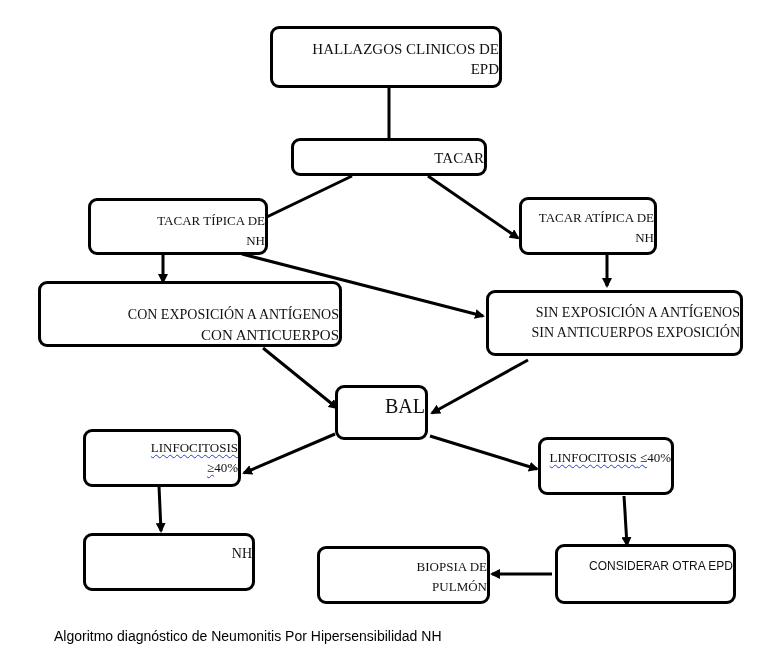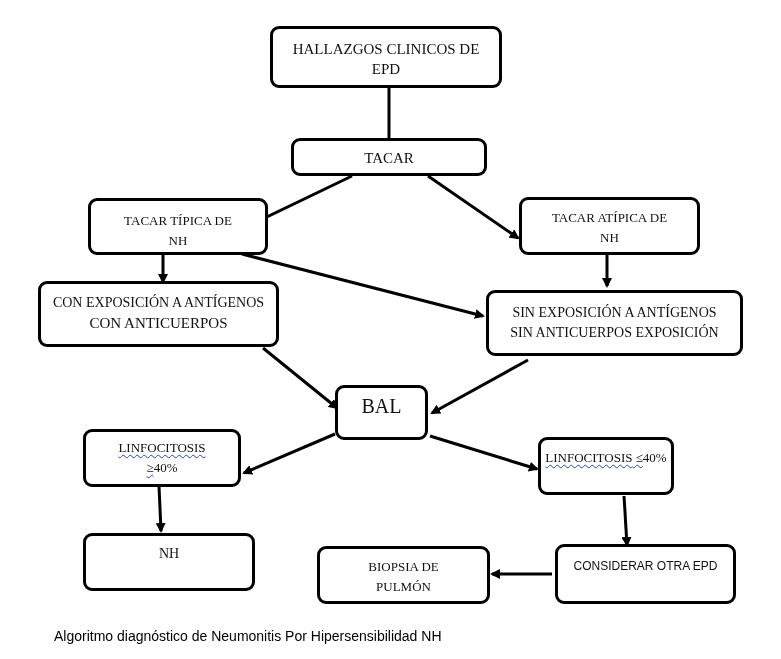--- a/index.html
+++ b/index.html
@@ -1,18 +1,18 @@
 <!DOCTYPE html>
 <html><head>
 <meta charset="utf-8">
 <style>
   html, body { margin: 0; padding: 0; background: #ffffff; }
   body { width: 781px; height: 659px; position: relative; overflow: hidden; font-family: "Liberation Serif", serif; color: #111; }
   #canvas { position: absolute; left: 0; top: 0; width: 781px; height: 659px; }
-  .node { position: absolute; box-sizing: border-box; border: 3px solid #000; border-radius: 9px; background: #fff; text-align: center; font-size: 14px; line-height: 20px; }
+  .node { position: absolute; box-sizing: border-box; border: 3px solid #000; border-radius: 9px; background: #fff; text-align: right; font-size: 14px; line-height: 20px; }
   .node .lbl { display: block; }
   .sans { font-family: "Liberation Sans", sans-serif; font-size: 12px; }
   .squig { text-decoration: underline wavy #2a3fd0; text-decoration-thickness: 1px; text-underline-offset: 2px; }
   #caption { position: absolute; left: 12px; top: 628px; font-family: "Liberation Sans", sans-serif; font-size: 14px; color: #000; margin-left: 42px; }
 </style>
 </head>
 <body>
 
 <svg id="canvas" width="781" height="659" viewBox="0 0 781 659">
   <defs>
@@ -42,26 +42,26 @@
 
 <div class="node" style="left:291px;top:138px;width:196px;height:38px;padding-top:7px;font-size:15px;">
   <span class="lbl">TACAR</span>
 </div>
 
 <div class="node" style="left:88px;top:198px;width:180px;height:57px;padding-top:10px;font-size:13px;">
   <span class="lbl">TACAR TÍPICA DE</span>
   <span class="lbl">NH</span>
 </div>
 
-<div class="node" style="left:519px;top:197px;width:181px;height:58px;padding-top:8px;font-size:13px;">
+<div class="node" style="left:519px;top:197px;width:138px;height:58px;padding-top:8px;font-size:13px;">
   <span class="lbl">TACAR ATÍPICA DE</span>
   <span class="lbl">NH</span>
 </div>
 
-<div class="node" style="left:38px;top:281px;width:241px;height:66px;padding-top:9px;font-size:14px;">
+<div class="node" style="left:38px;top:281px;width:304px;height:66px;padding-top:21px;font-size:14px;">
   <span class="lbl">CON EXPOSICIÓN A ANTÍGENOS</span>
   <span class="lbl" style="font-size:15px;">CON ANTICUERPOS</span>
 </div>
 
 <div class="node" style="left:486px;top:290px;width:257px;height:66px;padding-top:10px;font-size:14px;">
   <span class="lbl">SIN EXPOSICIÓN A ANTÍGENOS</span>
   <span class="lbl">SIN ANTICUERPOS EXPOSICIÓN</span>
 </div>
 
 <div class="node" style="left:335px;top:385px;width:93px;height:55px;padding-top:8px;font-size:20px;">

